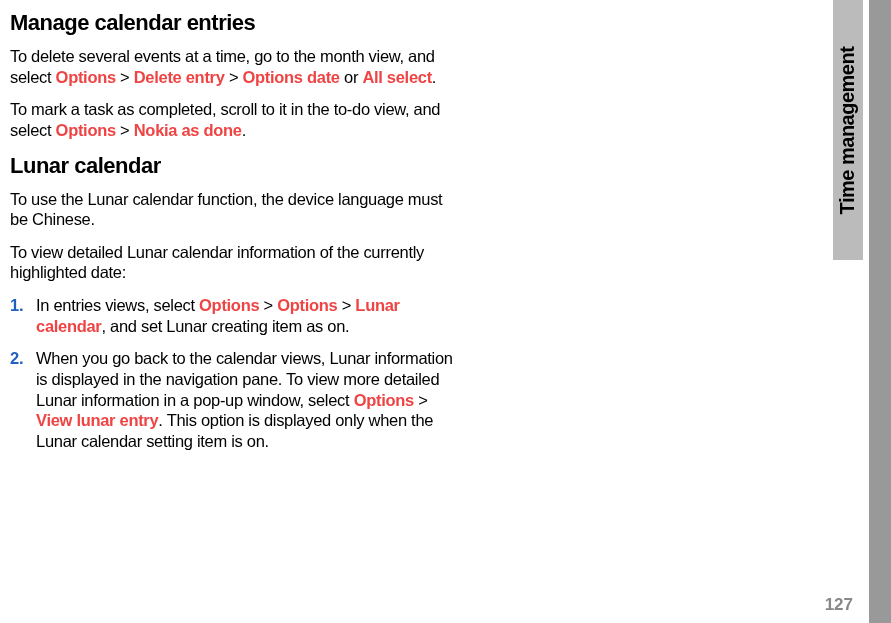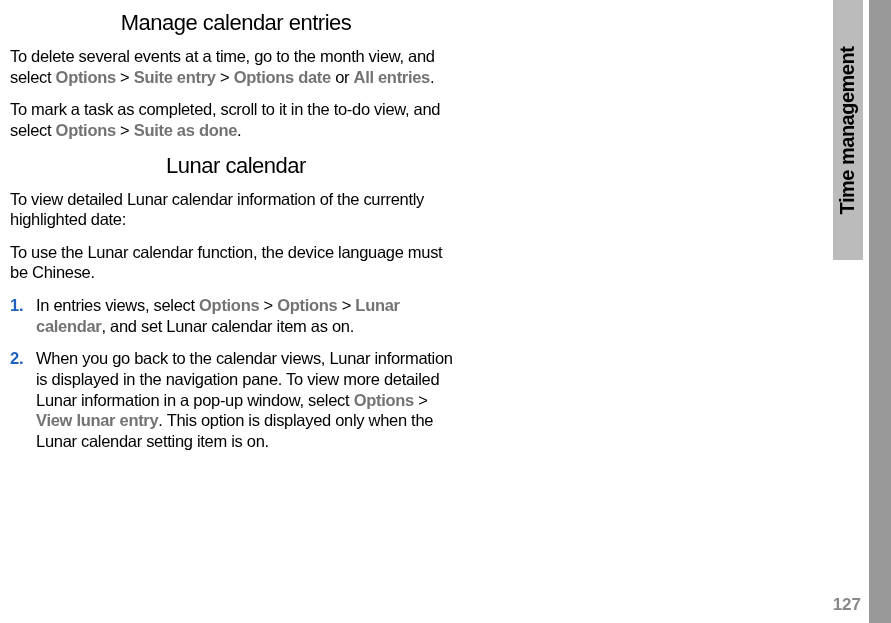--- a/index.html
+++ b/index.html
@@ -13,33 +13,32 @@
       position: relative;
       font-family: Arial, Helvetica, sans-serif;
       background: #fff;
     }
     .content {
       padding: 10px 0 0 10px;
       width: 462px;
     }
     h2 {
       font-size: 22px;
-      font-weight: normal;
+      font-weight: bold;
       margin-bottom: 10px;
       letter-spacing: -0.5px;
-      text-align: center;
     }
     .para {
       font-size: 16.5px;
       line-height: 1.25;
       margin-bottom: 12px;
       letter-spacing: -0.3px;
     }
     .menu {
-      color: #737373;
+      color: #ef4444;
       font-weight: bold;
     }
     .num {
       color: #2060c0;
       font-weight: bold;
     }
     ol {
       list-style: none;
       padding-left: 0;
     }
@@ -74,53 +73,53 @@
     .side-bar {
       position: absolute;
       right: 0;
       top: 0;
       width: 22px;
       height: 623px;
       background: #999;
     }
     .page-num {
       position: absolute;
-      right: 30px;
+      right: 38px;
       bottom: 8px;
       font-size: 17px;
       font-weight: bold;
       color: #888;
       margin-top: 36px;
     }
   </style>
 </head>
 <body>
 
 <div class="content">
   <h2>Manage calendar entries</h2>
 
   <p class="para">
-    <span>To delete several events at a time, go to the month view, and select </span><span class="menu">Options</span><span> &gt; </span><span class="menu">Suite entry</span><span> &gt; </span><span class="menu">Options date</span><span> or </span><span class="menu">All entries</span><span>.</span>
+    <span>To delete several events at a time, go to the month view, and select </span><span class="menu">Options</span><span> &gt; </span><span class="menu">Delete entry</span><span> &gt; </span><span class="menu">Options date</span><span> or </span><span class="menu">All select</span><span>.</span>
   </p>
 
   <p class="para">
-    <span>To mark a task as completed, scroll to it in the to-do view, and select </span><span class="menu">Options</span><span> &gt; </span><span class="menu">Suite as done</span><span>.</span>
+    <span>To mark a task as completed, scroll to it in the to-do view, and select </span><span class="menu">Options</span><span> &gt; </span><span class="menu">Nokia as done</span><span>.</span>
   </p>
 
 
   <h2>Lunar calendar</h2>
 
+  <p class="para">To use the Lunar calendar function, the device language must be Chinese.</p>
+
   <p class="para">To view detailed Lunar calendar information of the currently highlighted date:</p>
-
-  <p class="para">To use the Lunar calendar function, the device language must be Chinese.</p>
 
   <ol>
     <li class="para">
       <span class="marker num">1.</span>
-      <span>In entries views, select </span><span class="menu">Options</span><span> &gt; </span><span class="menu">Options</span><span> &gt; </span><span class="menu">Lunar calendar</span><span>, and set Lunar calendar item as on.</span>
+      <span>In entries views, select </span><span class="menu">Options</span><span> &gt; </span><span class="menu">Options</span><span> &gt; </span><span class="menu">Lunar calendar</span><span>, and set Lunar creating item as on.</span>
     </li>
     <li class="para">
       <span class="marker num">2.</span>
       <span>When you go back to the calendar views, Lunar information is displayed in the navigation pane. To view more detailed Lunar information in a pop-up window, select </span><span class="menu">Options</span><span> &gt; </span><span class="menu">View lunar entry</span><span>. This option is displayed only when the Lunar calendar setting item is on.</span>
     </li>
   </ol>
 </div>
 
 <div class="side-tab">
   <div class="side-tab-text">Time management</div>

